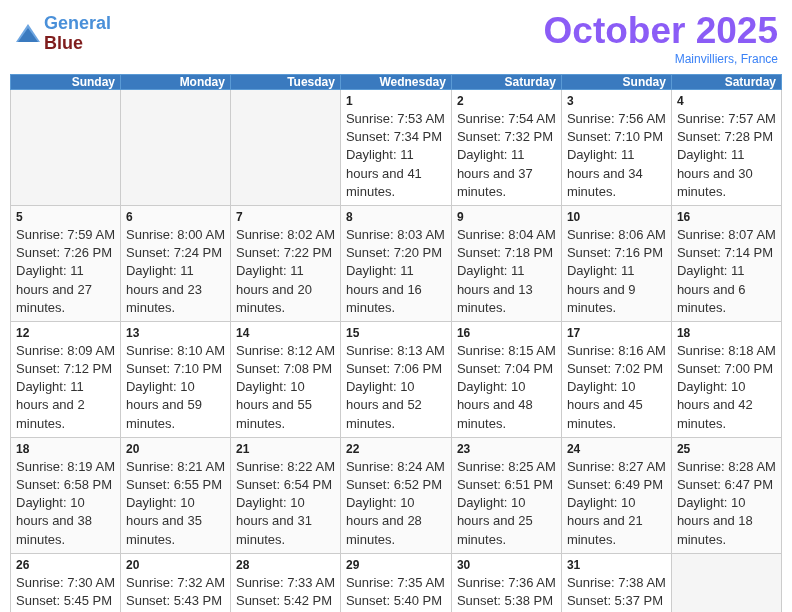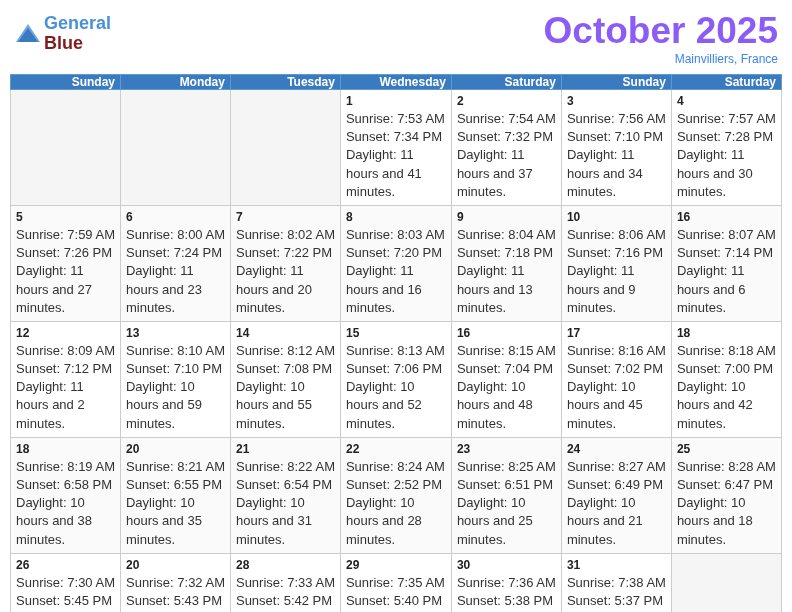--- a/index.html
+++ b/index.html
@@ -254,21 +254,21 @@
         </td>
         <td>
           <div class="day-num">21</div>
           <div class="day-info">Sunrise: 8:22 AM
 Sunset: 6:54 PM
 Daylight: 10 hours and 31 minutes.</div>
         </td>
         <td>
           <div class="day-num">22</div>
           <div class="day-info">Sunrise: 8:24 AM
-Sunset: 2:52 PM
+Sunset: 6:52 PM
 Daylight: 10 hours and 28 minutes.</div>
         </td>
         <td>
           <div class="day-num">23</div>
           <div class="day-info">Sunrise: 8:25 AM
 Sunset: 6:51 PM
 Daylight: 10 hours and 25 minutes.</div>
         </td>
         <td>
           <div class="day-num">24</div>

